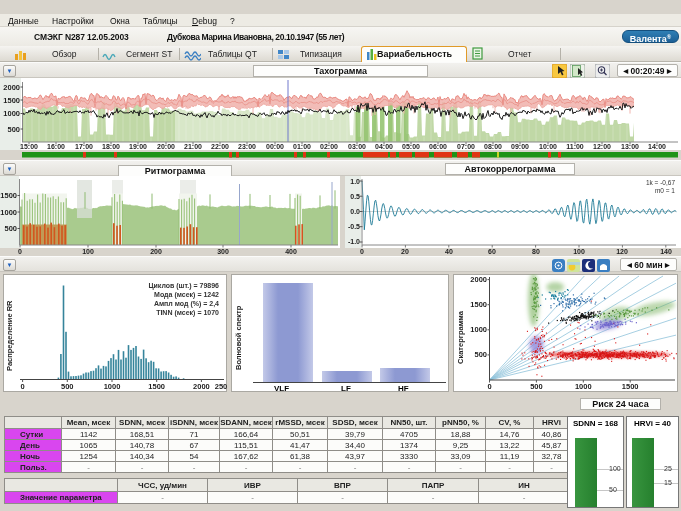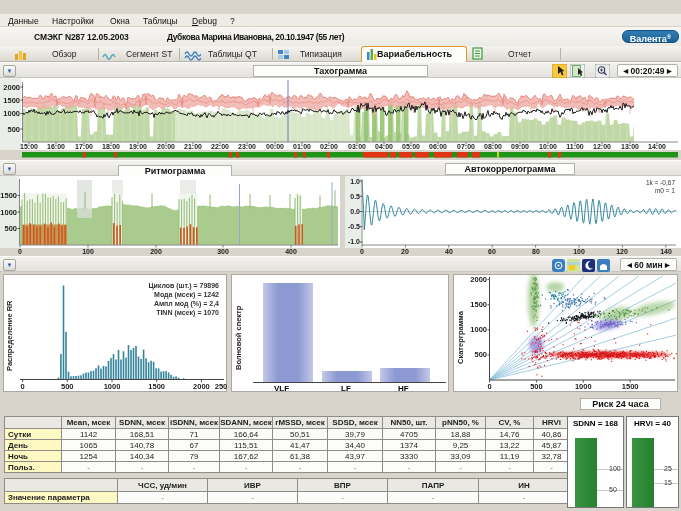--- a/index.html
+++ b/index.html
@@ -5,21 +5,21 @@
 #app{position:relative;width:681px;height:511px;background:#d8d4cc}
 .abs{position:absolute}
 .titlebox{position:absolute;background:#fdfdfc;border:1px solid #b3b1ab;border-radius:0;font-weight:bold;font-size:9px;text-align:center;color:#111;line-height:11px}
 .hdr{position:absolute;left:0;width:681px;background:linear-gradient(#f2f1ee,#e4e2dc);border-top:1px solid #fbfbfa;border-bottom:1px solid #c9c6bf}
 .ddbtn{position:absolute;width:13px;height:12px;background:linear-gradient(#fbfbfa,#dcdad4);border:1px solid #a7a49d;border-radius:2px;font-size:6px;color:#1d5fbf;text-align:center;line-height:11px}
 .panel{position:absolute;background:#fff;border:1px solid #aaa8a2}
 .vlab{position:absolute;font-weight:bold;font-size:7.5px;color:#222;writing-mode:vertical-rl;transform:rotate(180deg);text-align:center}
 table{border-collapse:collapse;table-layout:fixed;background:#fcfcfa}
 td{border:1px solid #8f8d88;font-size:8px;text-align:center;color:#222;overflow:hidden;white-space:nowrap}
 .th{background:#e9e8e2;font-weight:bold}
-.rowlab{background:#fef9c3;font-weight:bold;text-align:left;padding-left:3px}
+.rowlab{background:#d946ef;font-weight:bold;text-align:left;padding-left:15px}
 .dash{color:#777}
 </style></head><body>
 <div id="app">
 
 <div class="abs" style="left:0;top:14px;width:681px;height:13px;background:#edebe4;border-bottom:1px solid #d6d3cb;font-size:8.5px;color:#111">
  <span class="abs" style="left:8px;top:2px">Данные</span>
       <span class="abs" style="left:52px;top:2px">Настройки</span>
       <span class="abs" style="left:110px;top:2px">Окна</span>
       <span class="abs" style="left:143px;top:2px">Таблицы</span>
       <span class="abs" style="left:192px;top:2px"><u>D</u>ebug</span>
@@ -1937,21 +1937,21 @@
           <td>34,40</td>
           <td>1374</td>
           <td>9,25</td>
           <td>13,22</td>
           <td>45,87</td>
         </tr>
         <tr style="height:11px">
           <td class="rowlab">Ночь</td>
           <td>1254</td>
           <td>140,34</td>
-          <td>79</td>
+          <td>54</td>
           <td>167,62</td>
           <td>61,38</td>
           <td>43,97</td>
           <td>3330</td>
           <td>33,09</td>
           <td>11,19</td>
           <td>32,78</td>
         </tr>
         <tr style="height:11px">
           <td class="rowlab">Польз.</td>

